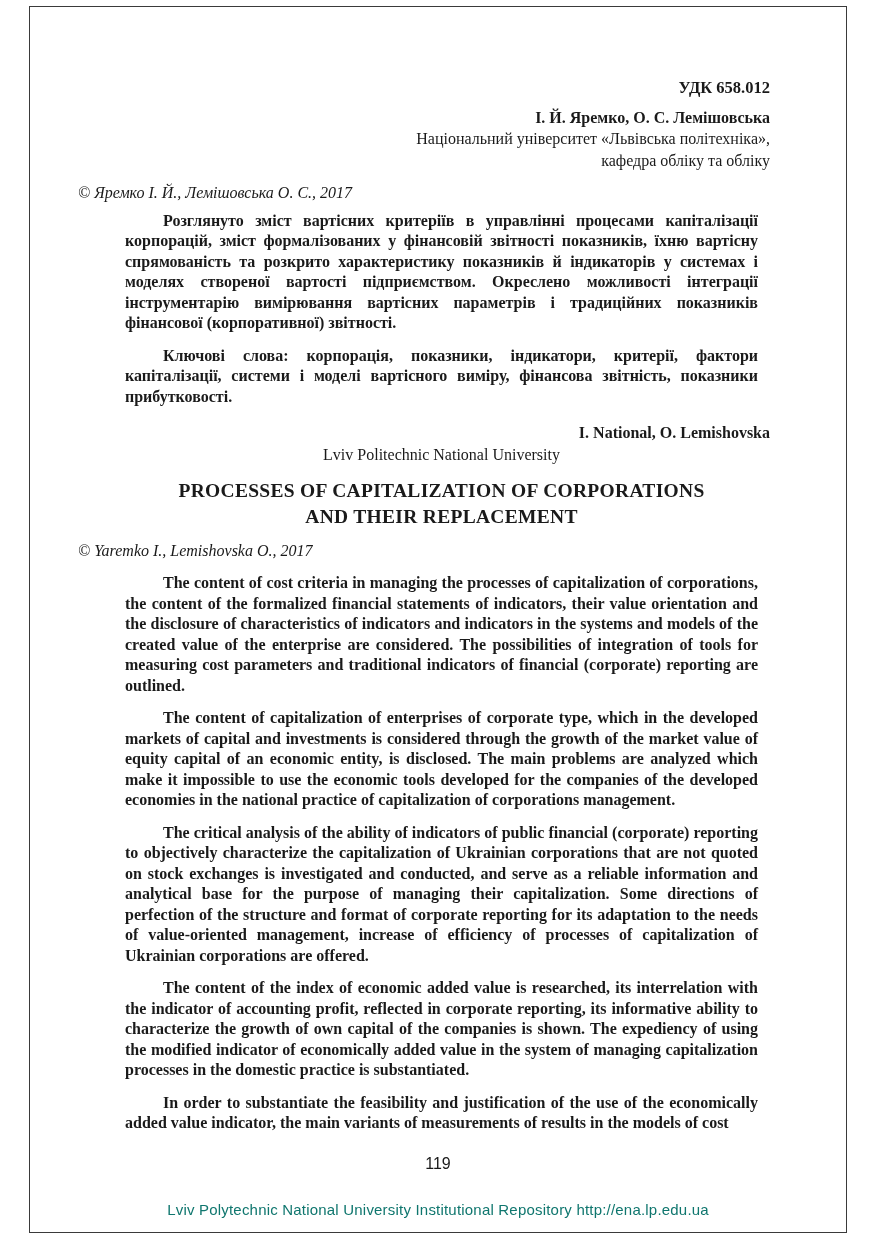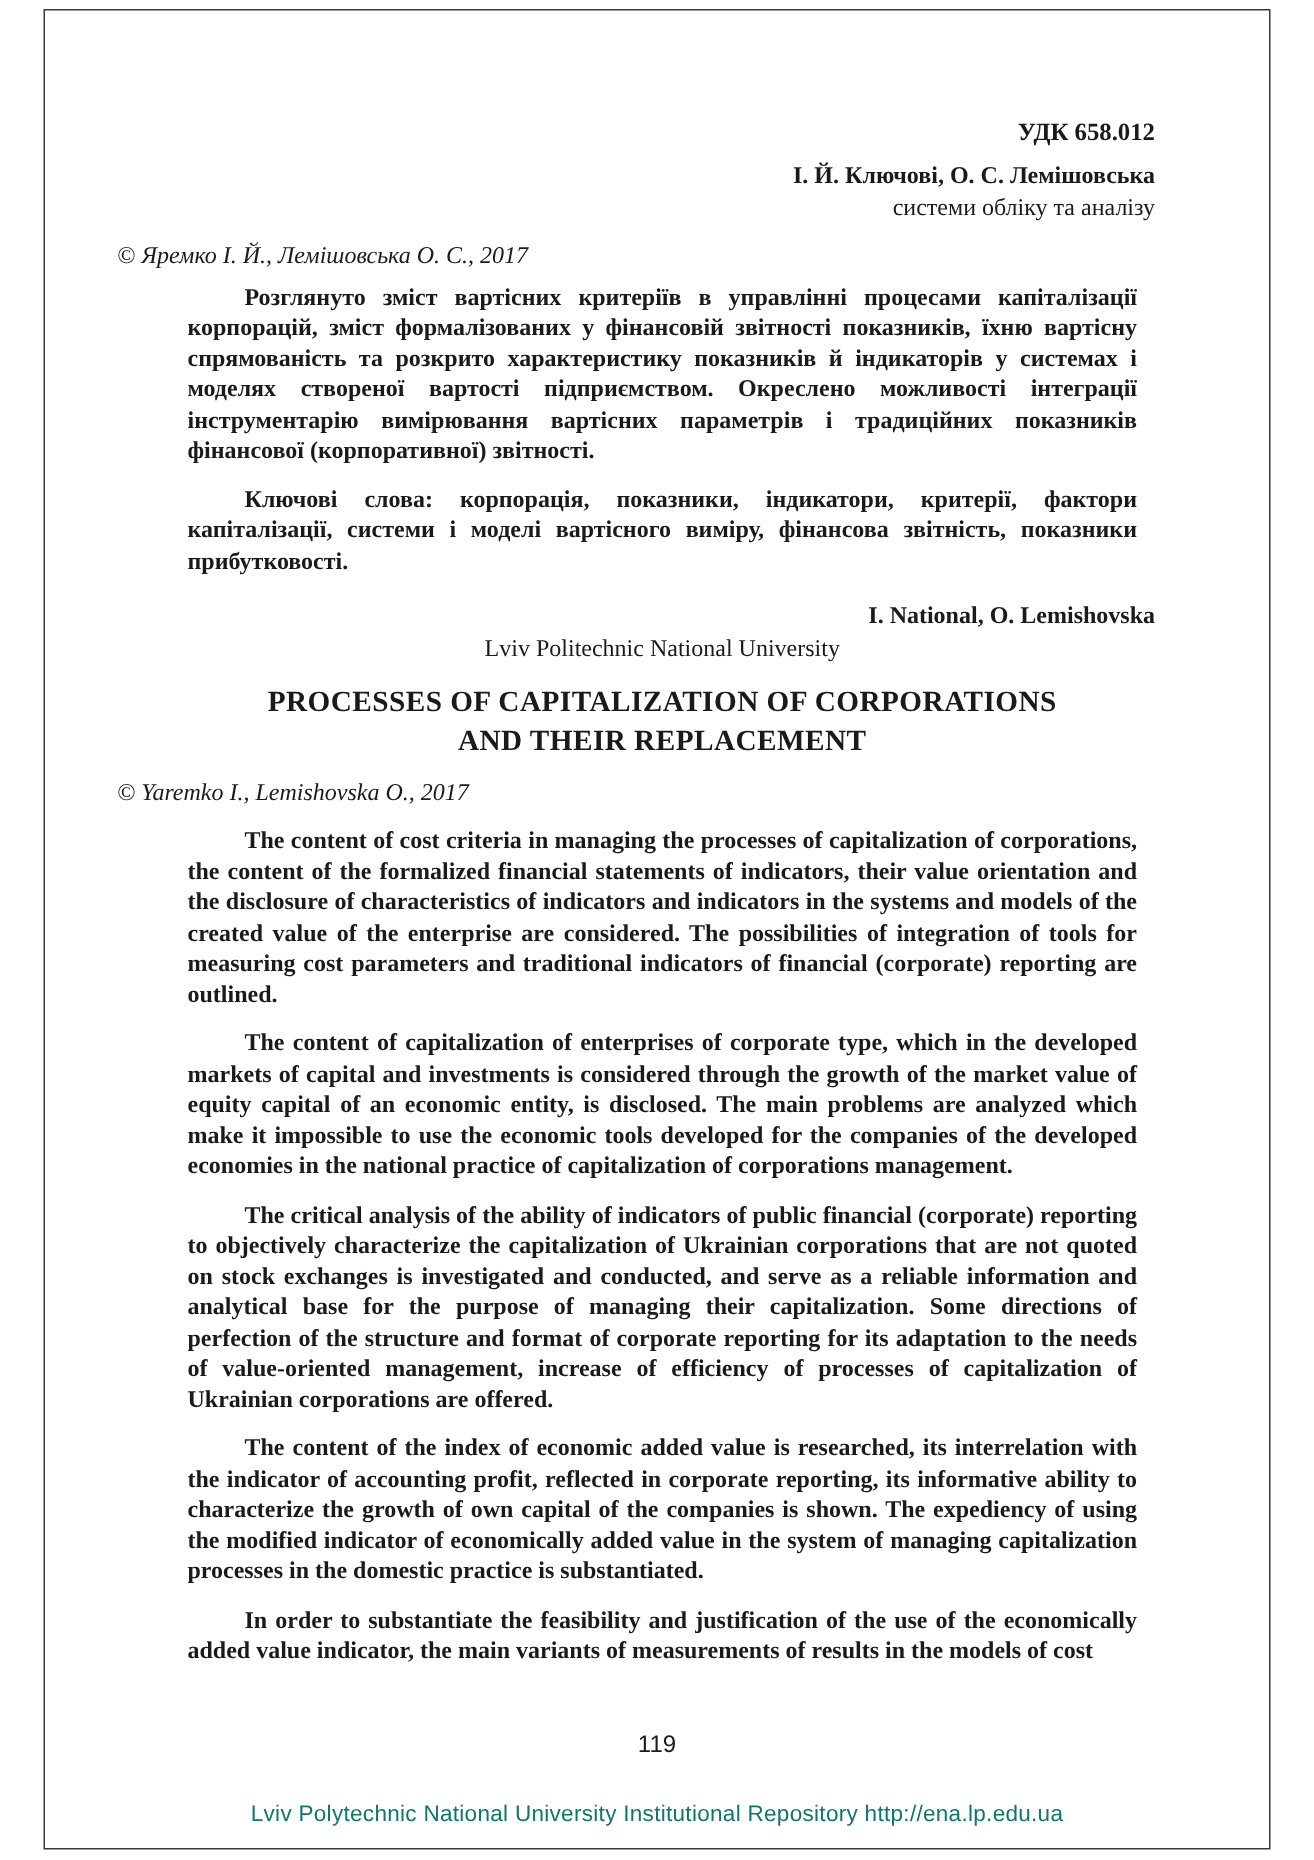--- a/index.html
+++ b/index.html
@@ -108,22 +108,23 @@
 </style>
 </head>
 <body>
 
 <div class="page">
   <div class="frame"></div>
 
   <div class="content">
     <div class="udc">УДК 658.012</div>
 
-    <div class="authors-ua">І. Й. Ключові, О. С. Лемішовська</div>
-    <div class="affil-ua">системи обліку та аналізу</div>
+    <div class="authors-ua">І. Й. Яремко, О. С. Лемішовська</div>
+    <div class="affil-ua">Національний університет «Львівська політехніка»,</div>
+    <div class="affil-ua">кафедра обліку та обліку</div>
 
 
     <div class="copyright">© Яремко І. Й., Лемішовська О. С., 2017</div>
 
     <p class="abstract">Розглянуто зміст вартісних критеріїв в управлінні процесами капіталізації корпорацій, зміст формалізованих у фінансовій звітності показників, їхню вартісну спрямованість та розкрито характеристику показників й індикаторів у системах і моделях створеної вартості підприємством. Окреслено можливості інтеграції інструментарію вимірювання вартісних параметрів і традиційних показників фінансової (корпоративної) звітності.</p>
     <p class="keywords">Ключові слова: корпорація, показники, індикатори, критерії, фактори капіталізації, системи і моделі вартісного виміру, фінансова звітність, показники прибутковості.</p>
 
     <div class="en-authors">I. National, O. Lemishovska</div>
     <div class="en-affil">Lviv Politechnic National University</div>
 

